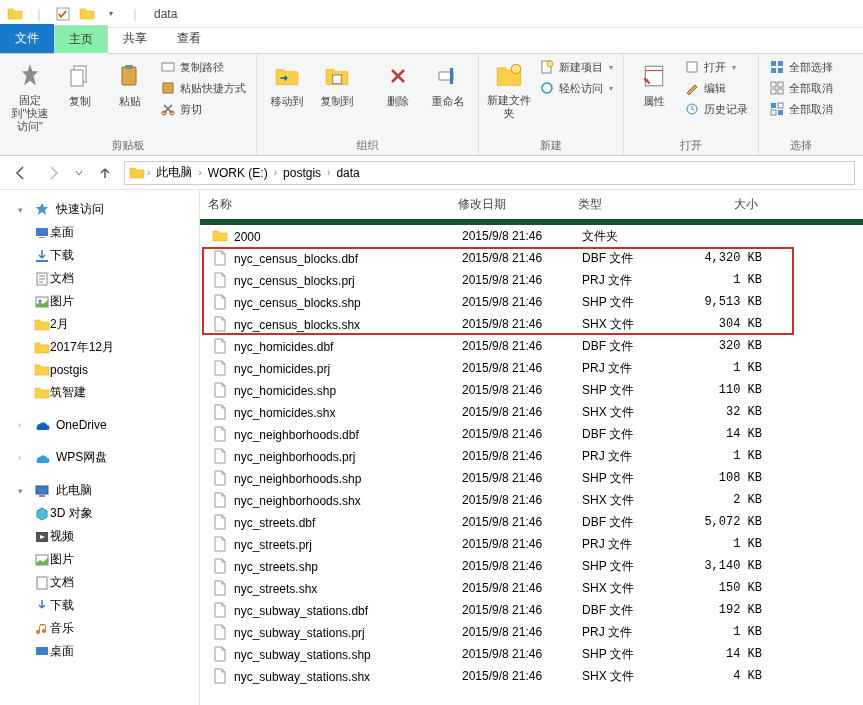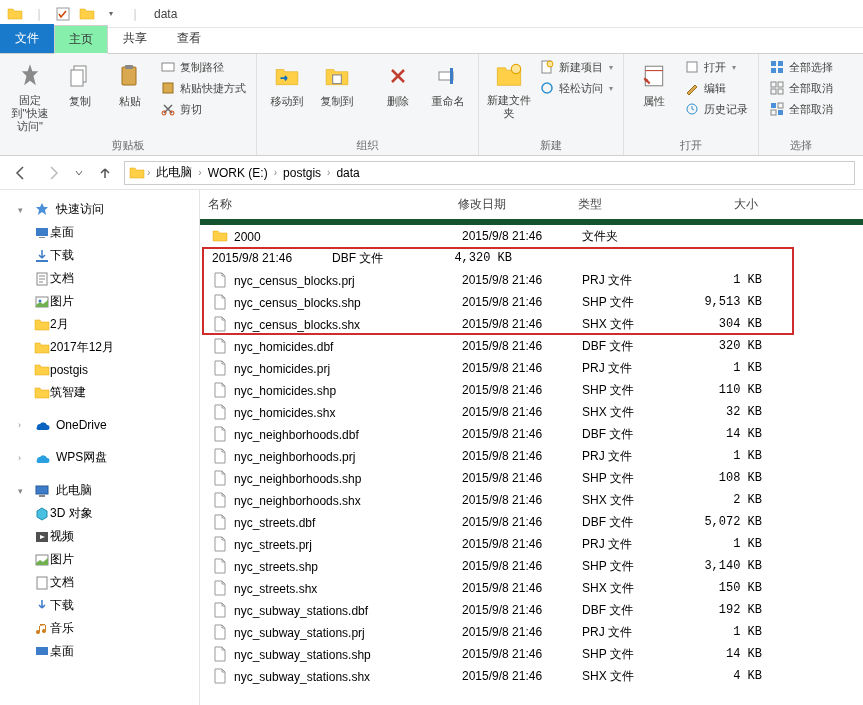--- a/index.html
+++ b/index.html
@@ -534,20 +534,29 @@
                 <path class="icon-folder" d="M1 3h5l1 2h8v8H1z"></path>
               </svg>
             </span>
             <span>2000</span>
           </div>
           <div class="col-date">2015/9/8 21:46</div>
           <div class="col-type">文件夹</div>
           <div class="col-size"></div>
         </div>
         <div class="filerow">
+          <div class="col-name">
+            <span class="fic">
+              <svg width="16" height="16" viewBox="0 0 16 16">
+                <path class="icon-file" d="M3 1h7l3 3v11H3z"></path>
+                <path d="M10 1v3h3" fill="none" stroke="#999"></path>
+              </svg>
+            </span>
+            <span>nyc_census_blocks.dbf</span>
+          </div>
           <div class="col-date">2015/9/8 21:46</div>
           <div class="col-type">DBF 文件</div>
           <div class="col-size">4,320 KB</div>
         </div>
         <div class="filerow">
           <div class="col-name">
             <span class="fic">
               <svg width="16" height="16" viewBox="0 0 16 16">
                 <path class="icon-file" d="M3 1h7l3 3v11H3z"></path>
                 <path d="M10 1v3h3" fill="none" stroke="#999"></path>

